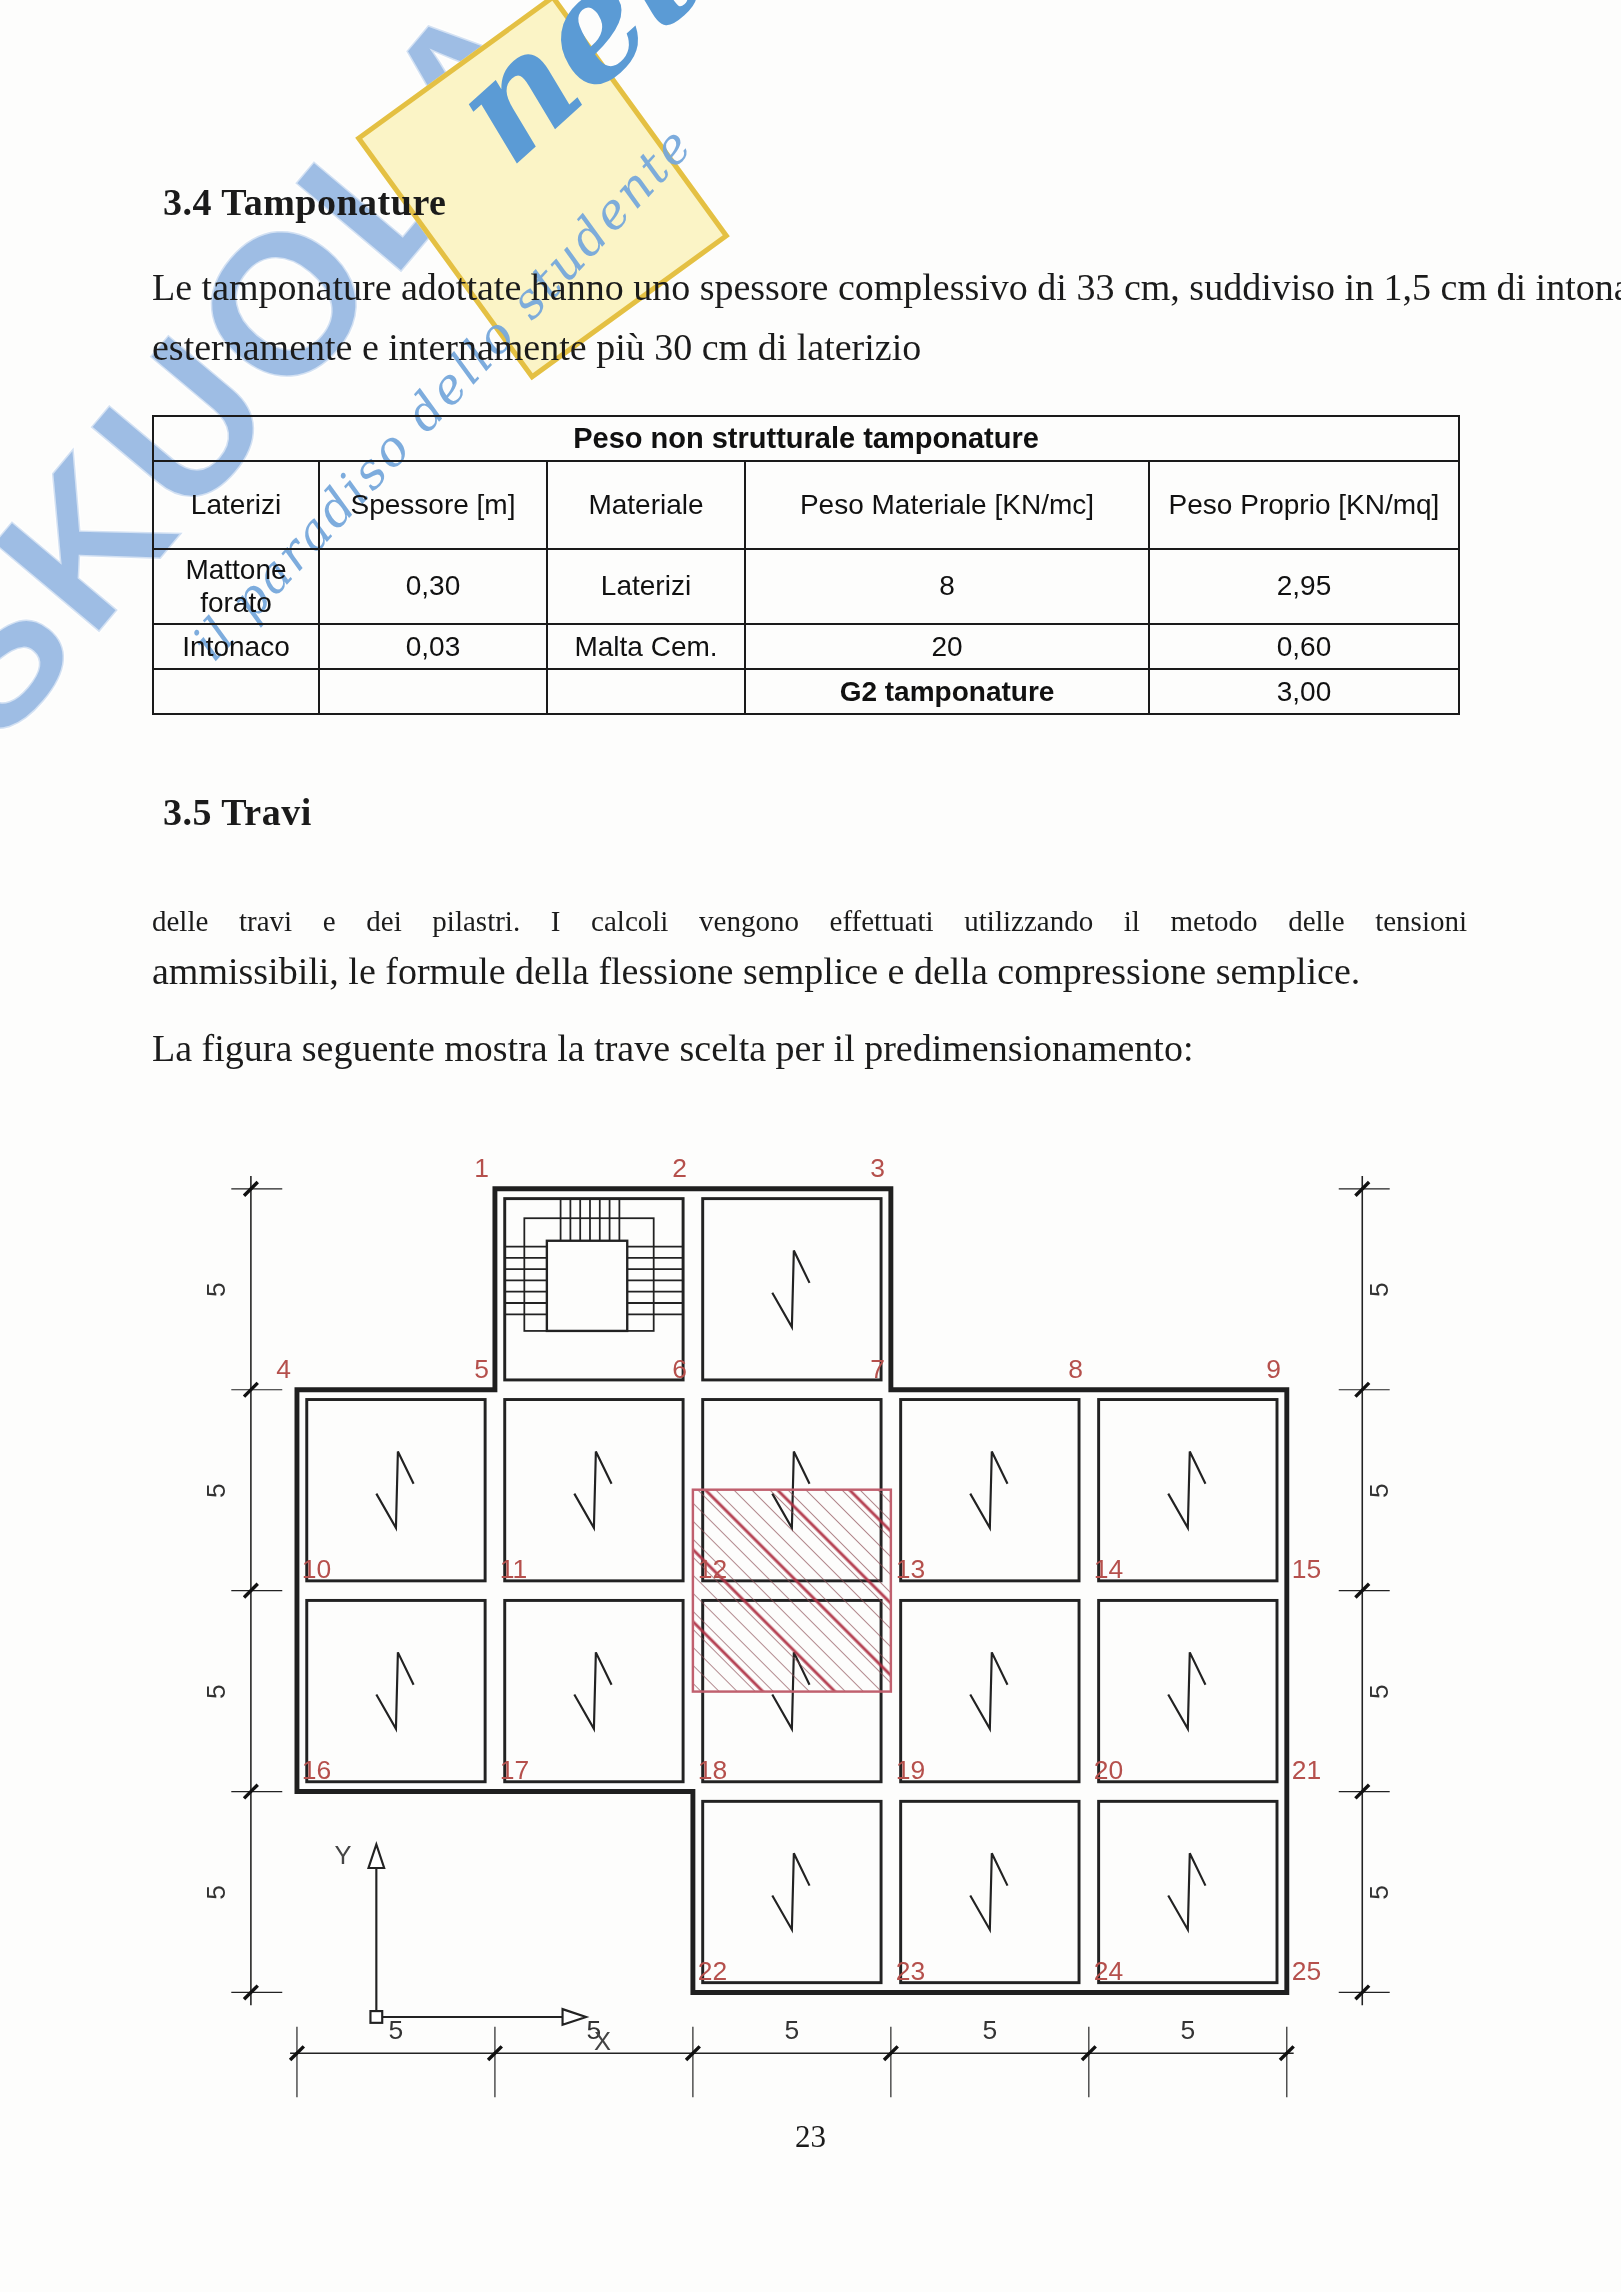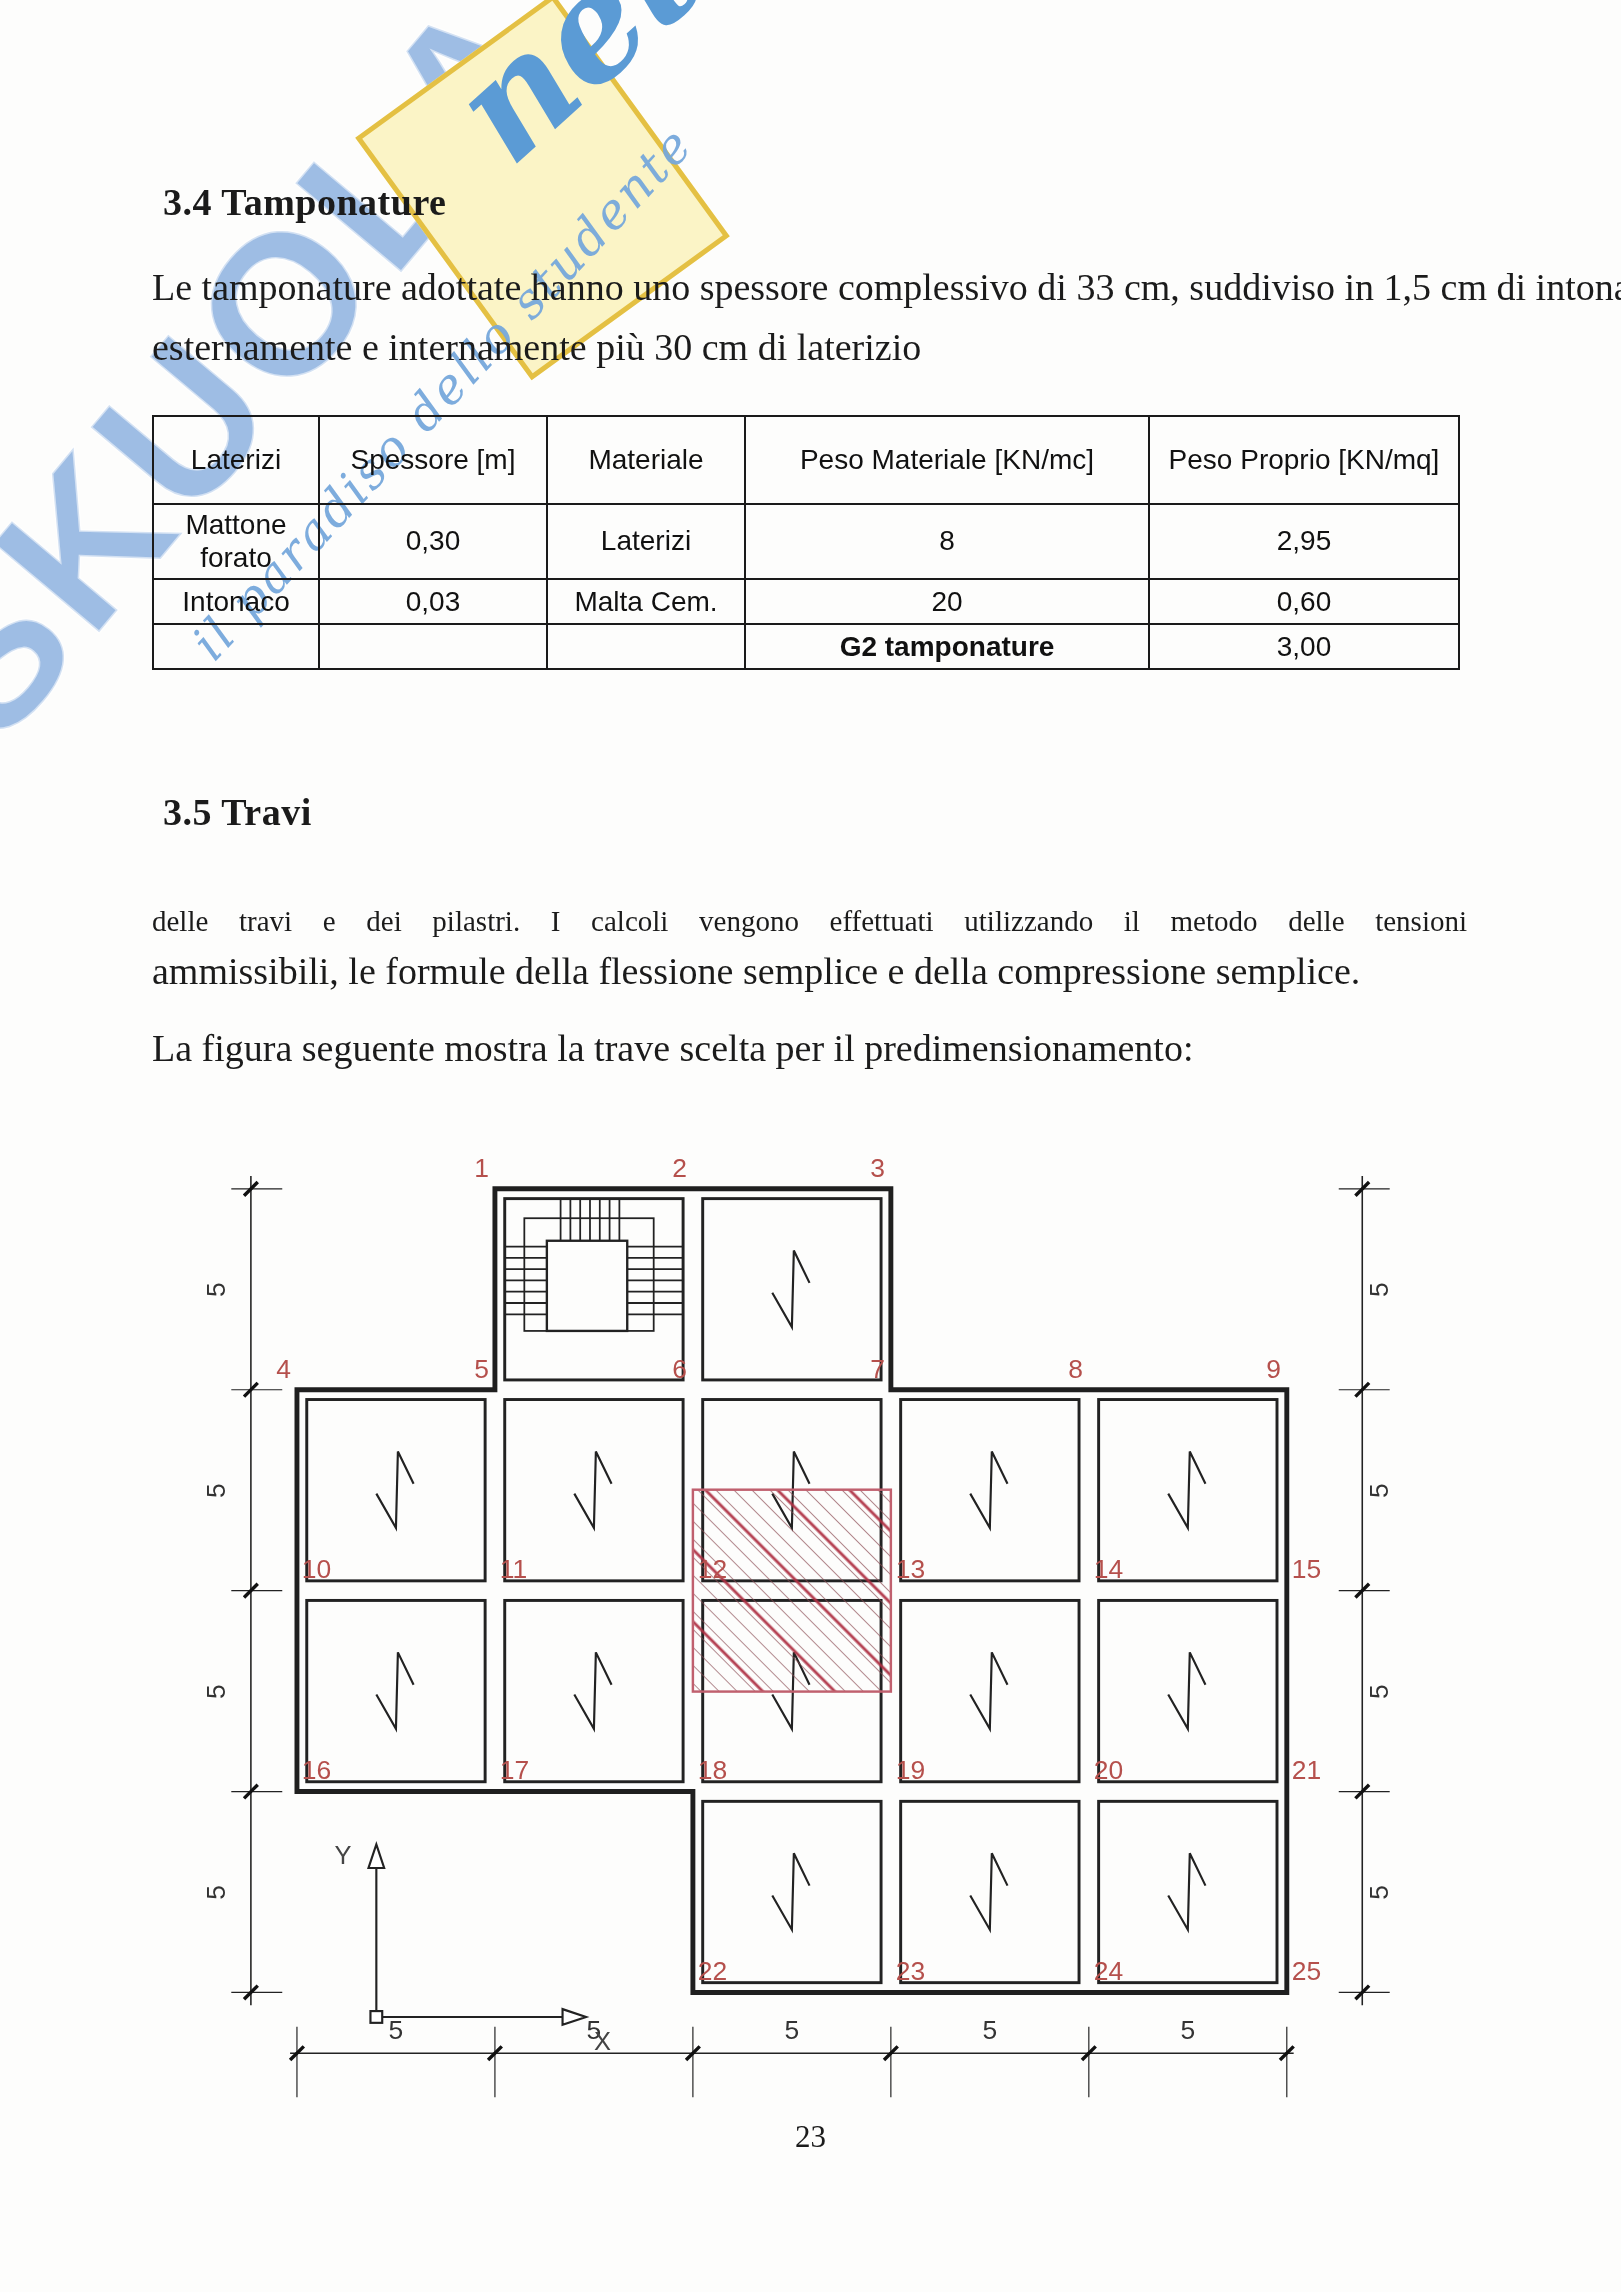--- a/index.html
+++ b/index.html
@@ -91,20 +91,23 @@
 
     <table class="peso abs" style="left:152px;top:415px;">
       <colgroup>
         <col style="width:166px">
           <col style="width:228px">
           <col style="width:198px">
           <col style="width:404px">
           <col style="width:310px">
       </colgroup>
       <tbody>
+          <tr>
+        <td colspan="5" class="title-row">Peso non strutturale tamponature</td>
+      </tr>
       <tr class="hdr">
         <td>Laterizi</td>
         <td>Spessore [m]</td>
         <td>Materiale</td>
         <td>Peso Materiale [KN/mc]</td>
         <td>Peso Proprio [KN/mq]</td>
       </tr>
       <tr class="r1">
         <td>Mattone forato</td>
         <td>0,30</td>

